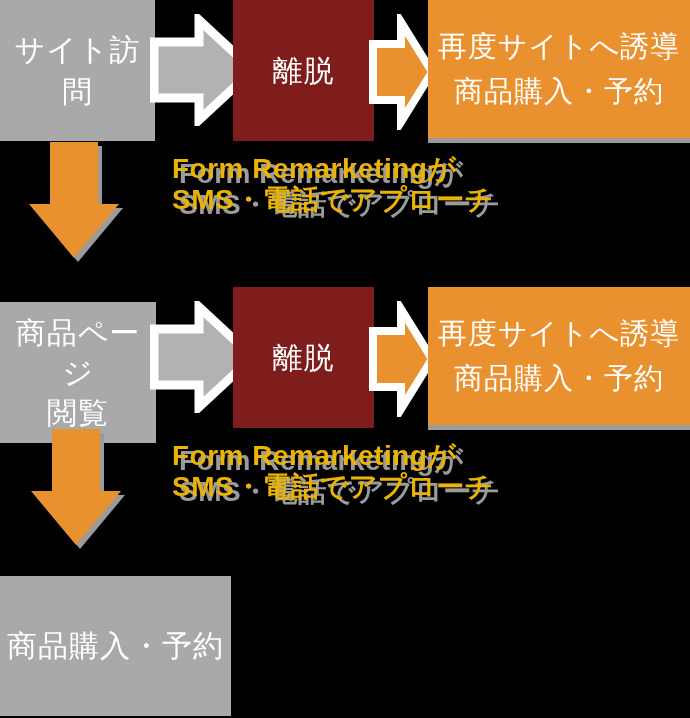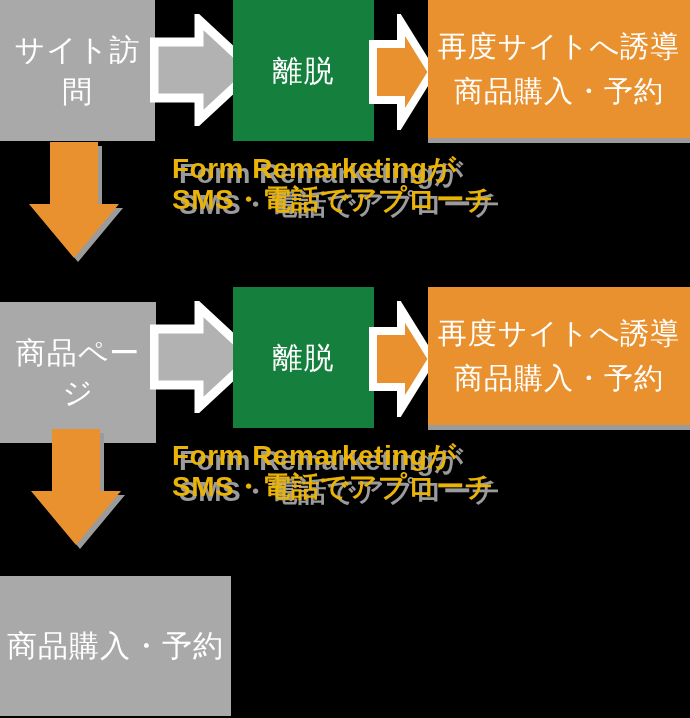--- a/index.html
+++ b/index.html
@@ -17,21 +17,21 @@
     flex-direction: column;
     align-items: center;
     justify-content: center;
     text-align: center;
     color: #ffffff;
     font-size: 30px;
     line-height: 42px;
     letter-spacing: 1px;
   }
   .box.light  { background: #a9a9a9; }
-  .box.dark   { background: #15803d; }
+  .box.dark   { background: #7f1d1d; }
   .box.orange { background: #e8912e; box-shadow: 0 5px 0 #9b9b9b; font-size: 29px; line-height: 45px; }
   .arrow { position: absolute; }
   .down-arrow { position: absolute; filter: drop-shadow(4px 4px 0 #9b9b9b); }
   .annotation {
     position: absolute;
     color: #eab308;
     font-weight: bold;
     font-size: 28px;
     line-height: 31px;
     letter-spacing: 0.5px;
@@ -69,20 +69,21 @@
     <polygon points="23,2 71,2 71,64 92,64 47,118 2,64 23,64" fill="#e8912e"></polygon>
   </svg>
 
   <div class="annotation" style="left:172px; top:153px;">
     <div>Form Remarketingが</div>
     <div>SMS・電話でアプローチ</div>
   </div>
 
   <div class="box light" style="left:0; top:302px; width:156px; height:141px; line-height:40px;">
     <span>商品ページ</span>
+    <span>閲覧</span>
   </div>
 
   <svg class="arrow" style="left:150px; top:301px;" width="108" height="112" viewBox="0 0 108 112">
     <polygon points="4,28 49,28 49,6 103,56 49,106 49,84 4,84" fill="#b2b2b2" stroke="#ffffff" stroke-width="9" stroke-linejoin="miter"></polygon>
   </svg>
 
   <div class="box dark" style="left:233px; top:287px; width:141px; height:141px;">
     <span>離脱</span>
   </div>
 

